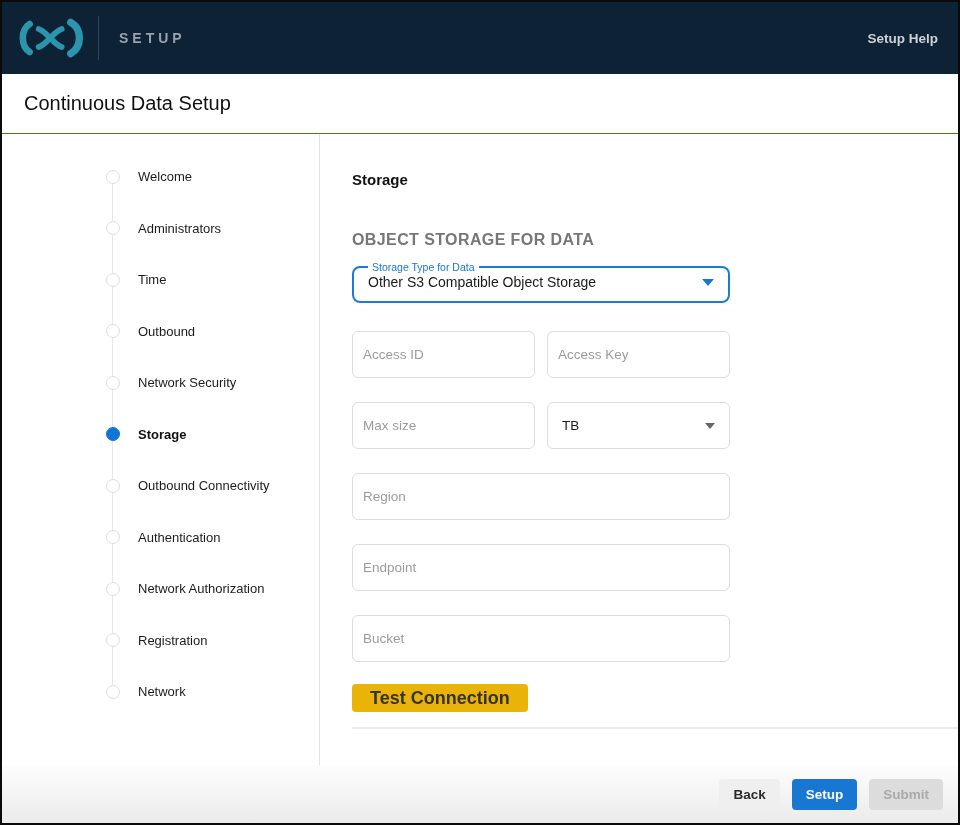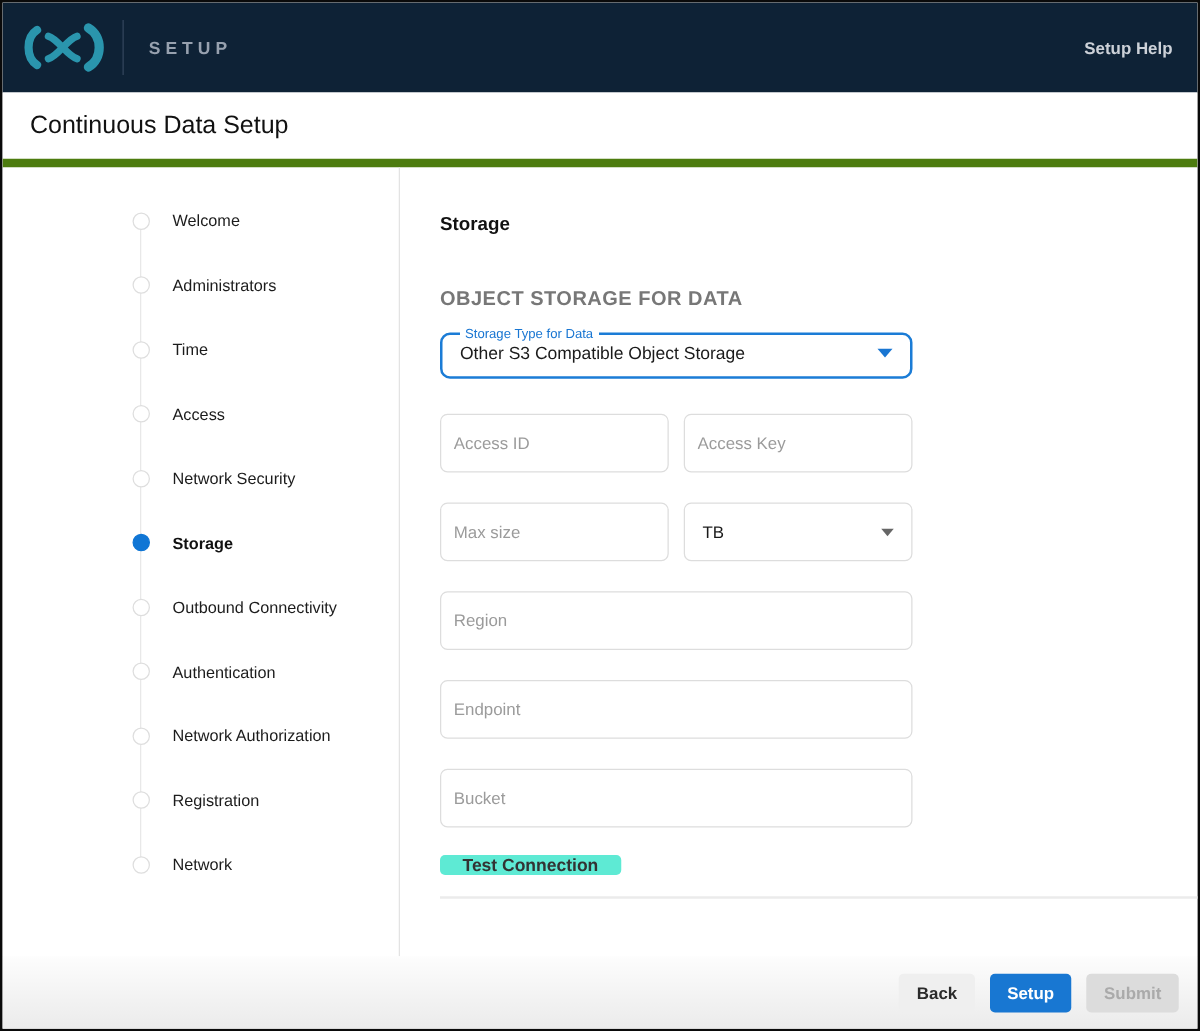--- a/index.html
+++ b/index.html
@@ -35,21 +35,21 @@
   .help-link {
     color: #ccd1d8; font-size: 13.5px; font-weight: 700;
     cursor: pointer; background: none; border: none;
     font-family: "Liberation Sans", sans-serif;
   }
 
   
   .titlebar {
     height: 60px; flex: 0 0 60px;
     background: #ffffff;
-    border-bottom: 7px solid #4d7c0f;
+    border-bottom: 1px solid #4d7c0f;
     display: flex; align-items: center;
     padding-left: 22px;
   }
   .page-title { font-size: 20px; color: #111111; font-weight: 400; }
 
   
   .body { flex: 1; display: flex; min-height: 0; background: #ffffff; }
 
   
   .sidebar {
@@ -146,23 +146,23 @@
   .plain-select .select-value { font-size: 13.5px; }
   .caret-gray {
     width: 0; height: 0;
     border-left: 5px solid transparent;
     border-right: 5px solid transparent;
     border-top: 6px solid #666666;
   }
 
   .test-btn {
     margin-top: 22px;
-    height: 16px; padding: 0 18px;
-    background: #5eead4; border: none; border-radius: 4px;
-    font-size: 14px; font-weight: 700; color: #333333;
+    height: 28px; padding: 0 18px;
+    background: #eab308; border: none; border-radius: 4px;
+    font-size: 18px; font-weight: 700; color: #333333;
     font-family: "Liberation Sans", sans-serif;
     cursor: pointer;
   }
 
   .content-divider {
     margin-top: 15px;
     width: 623px; height: 2px;
     background: #ebebeb;
   }
 
@@ -222,21 +222,21 @@
           <span class="step-label">Administrators</span>
         </li>
 
         <li class="step">
           <span class="step-dot"></span>
           <span class="step-label">Time</span>
         </li>
 
         <li class="step">
           <span class="step-dot"></span>
-          <span class="step-label">Access</span>
+          <span class="step-label">Outbound</span>
         </li>
 
         <li class="step">
           <span class="step-dot"></span>
           <span class="step-label">Network Security</span>
         </li>
 
         <li class="step active">
           <span class="step-dot"></span>
           <span class="step-label">Storage</span>

